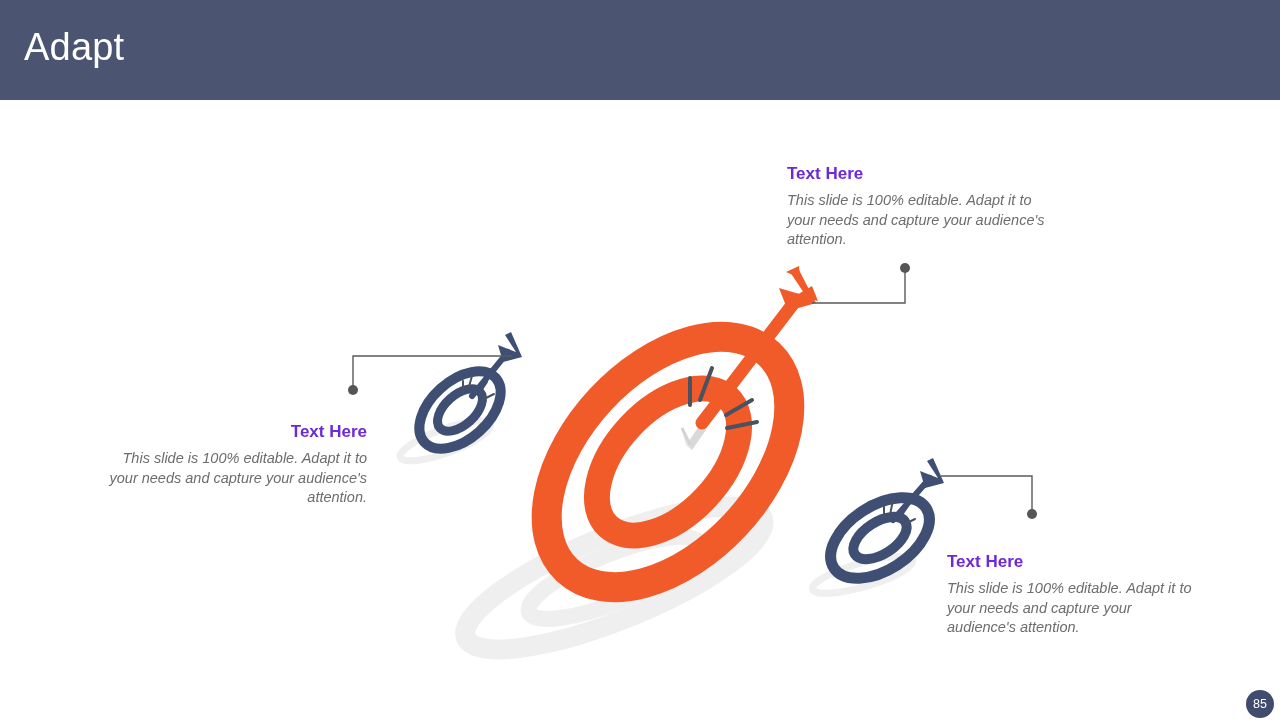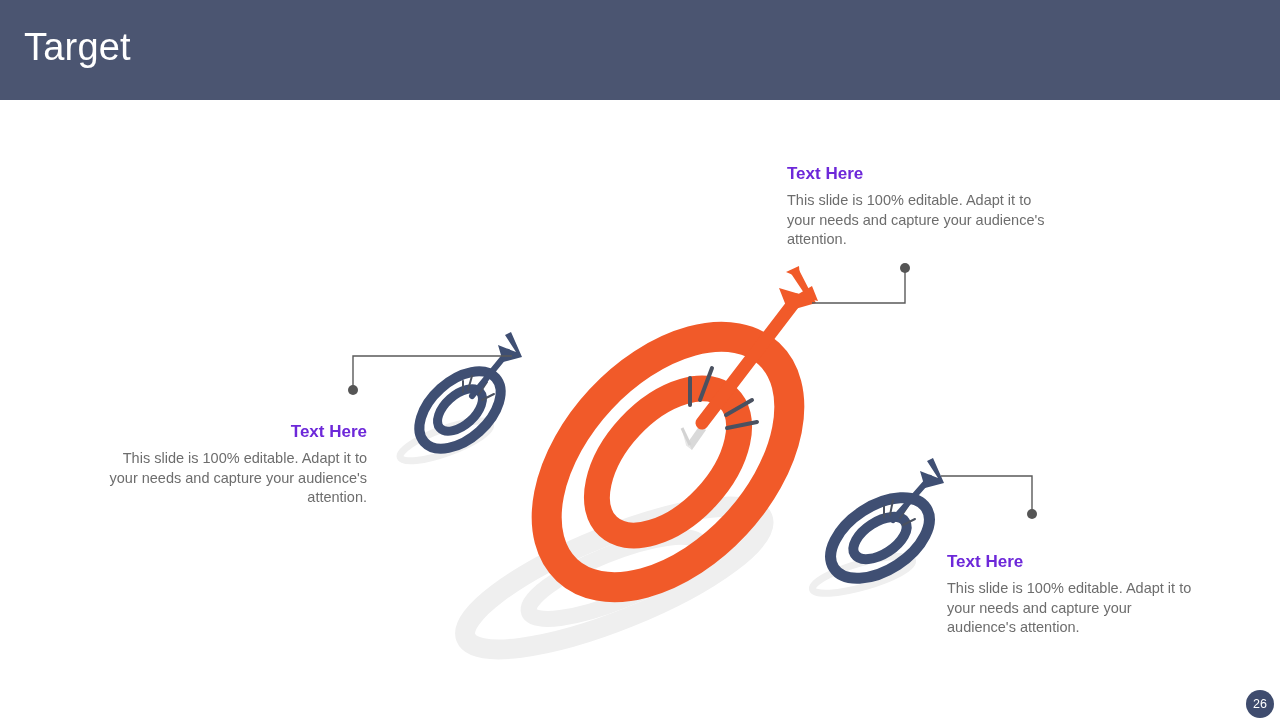--- a/index.html
+++ b/index.html
@@ -54,20 +54,21 @@
     font-weight: bold;
     color: #6d28d9;
     margin: 0 0 6px 0;
     line-height: 22px;
   }
   .callout-body {
     font-size: 14.5px;
     color: #6d6d6d;
     line-height: 19.5px;
     margin: 0;
+    font-style: italic;
   }
 
   #callout-top-right {
     left: 787px;
     top: 163px;
     width: 262px;
     text-align: left;
   }
   #callout-left {
     left: 95px;
@@ -96,21 +97,21 @@
     font-size: 12.5px;
     line-height: 28px;
     text-align: center;
     font-family: "Liberation Sans", sans-serif;
   }
 </style>
 </head>
 <body>
 
 <div class="slide-header">
-  <div class="slide-title">Target</div>
+  <div class="slide-title">Adapt</div>
 </div>
 
 <div class="stage">
   <svg width="1280" height="620" viewBox="0 0 1280 620" xmlns="http://www.w3.org/2000/svg">
 
     <g transform="translate(630,450) rotate(-22)">
       <ellipse cx="-25" cy="20" rx="160" ry="42" fill="none" stroke="#efefef" stroke-width="20"></ellipse>
       <ellipse cx="-25" cy="20" rx="92" ry="24" fill="none" stroke="#efefef" stroke-width="16"></ellipse>
     </g>
 
@@ -210,13 +211,13 @@
 <div class="callout" id="callout-left">
   <p class="callout-title">Text Here</p>
   <p class="callout-body">This slide is 100% editable. Adapt it to your needs and capture your audience's attention.</p>
 </div>
 
 <div class="callout" id="callout-bottom-right">
   <p class="callout-title">Text Here</p>
   <p class="callout-body">This slide is 100% editable. Adapt it to your needs and capture your audience's attention.</p>
 </div>
 
-<div class="page-badge">26</div>
+<div class="page-badge">85</div>
 
 </body></html>

